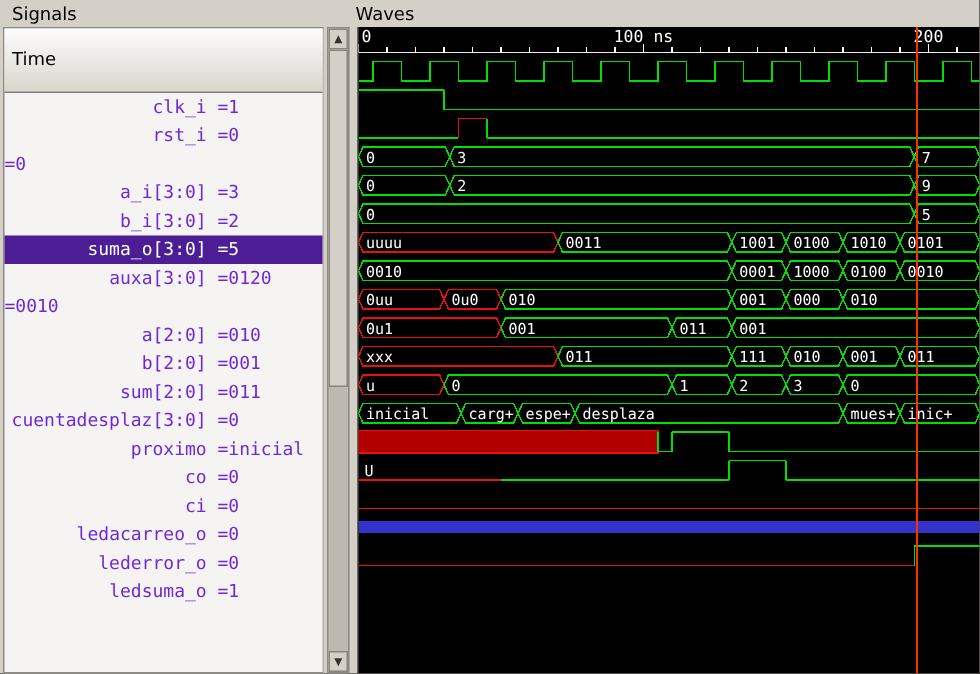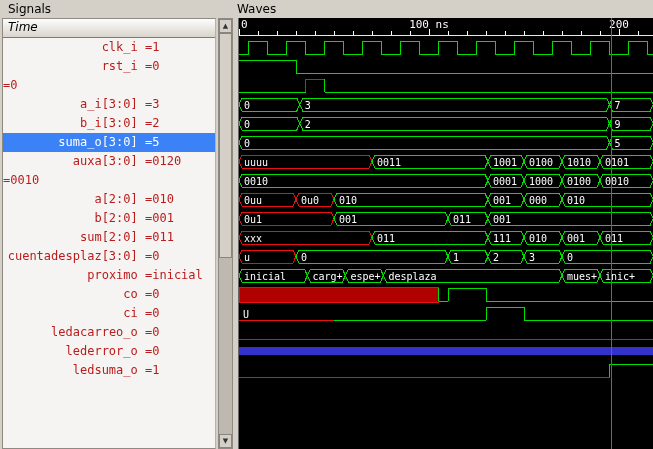--- a/index.html
+++ b/index.html
@@ -8,26 +8,26 @@
     background:#d4d0c8;font-family:"DejaVu Sans",sans-serif;
   }
   .pane-title{position:absolute;top:0;height:28px;line-height:18px;font-size:12px;color:#000;}
   #sig-title{left:8px;}
   #wav-title{left:237px;}
   .signals-panel{
     position:absolute;left:2px;top:18px;width:214px;bottom:0;
     background:#f5f4f2;border:1px solid #8e8a83;border-right:1px solid #b5b1a9;box-sizing:border-box;
   }
   .time-header{
-    height:18px;line-height:17px;font-size:12px;color:#000;padding:0 5px;
-    background:linear-gradient(#fdfdfd,#d9d5cd);border-bottom:1px solid #7d7a74;font-style:italic;
+    height:18px;line-height:17px;font-size:12px;color:#000;padding:12px 5px;
+    background:linear-gradient(#fdfdfd,#d9d5cd);border-bottom:1px solid #7d7a74;
   }
   .sig-row{
     height:19px;line-height:19px;display:flex;white-space:pre;
-    font-family:"DejaVu Sans Mono","Liberation Mono",monospace;font-size:12px;color:#b91c1c;
+    font-family:"DejaVu Sans Mono","Liberation Mono",monospace;font-size:12px;color:#6d28d9;
   }
   .sig-name{width:142px;text-align:right;overflow:hidden;}
   .sig-val{flex:1;text-align:left;padding-left:0px;}
   .sig-row.selected{color:#fff;}
   .scrollbar{
     position:absolute;left:218px;top:18px;width:15px;bottom:0;
     background:#bdb9b1;border:1px solid #8e8a83;box-sizing:border-box;
   }
   .sb-arrow{
     height:14px;background:#d4d0c8;border:1px solid #89857e;box-sizing:border-box;
@@ -49,21 +49,21 @@
 <span class="pane-title" id="wav-title">Waves</span>
 
 <div class="signals-panel">
   <div class="time-header">Time</div>
   <div id="siglist">
       <div class="sig-row"><span class="sig-name">clk_i </span><span class="sig-val">=1</span></div>
       <div class="sig-row"><span class="sig-name">rst_i </span><span class="sig-val">=0</span></div>
       <div class="sig-row"><span class="sig-val">=0</span></div>
       <div class="sig-row"><span class="sig-name">a_i[3:0] </span><span class="sig-val">=3</span></div>
       <div class="sig-row"><span class="sig-name">b_i[3:0] </span><span class="sig-val">=2</span></div>
-      <div class="sig-row selected" style="background: #3b82f6;"><span class="sig-name">suma_o[3:0] </span><span class="sig-val">=5</span></div>
+      <div class="sig-row selected" style="background: #4c1d95;"><span class="sig-name">suma_o[3:0] </span><span class="sig-val">=5</span></div>
       <div class="sig-row"><span class="sig-name">auxa[3:0] </span><span class="sig-val">=0120</span></div>
       <div class="sig-row"><span class="sig-val">=0010</span></div>
       <div class="sig-row"><span class="sig-name">a[2:0] </span><span class="sig-val">=010</span></div>
       <div class="sig-row"><span class="sig-name">b[2:0] </span><span class="sig-val">=001</span></div>
       <div class="sig-row"><span class="sig-name">sum[2:0] </span><span class="sig-val">=011</span></div>
       <div class="sig-row"><span class="sig-name">cuentadesplaz[3:0] </span><span class="sig-val">=0</span></div>
       <div class="sig-row"><span class="sig-name">proximo </span><span class="sig-val">=inicial</span></div>
       <div class="sig-row"><span class="sig-name">co </span><span class="sig-val">=0</span></div>
       <div class="sig-row"><span class="sig-name">ci </span><span class="sig-val">=0</span></div>
       <div class="sig-row"><span class="sig-name">ledacarreo_o </span><span class="sig-val">=0</span></div>

